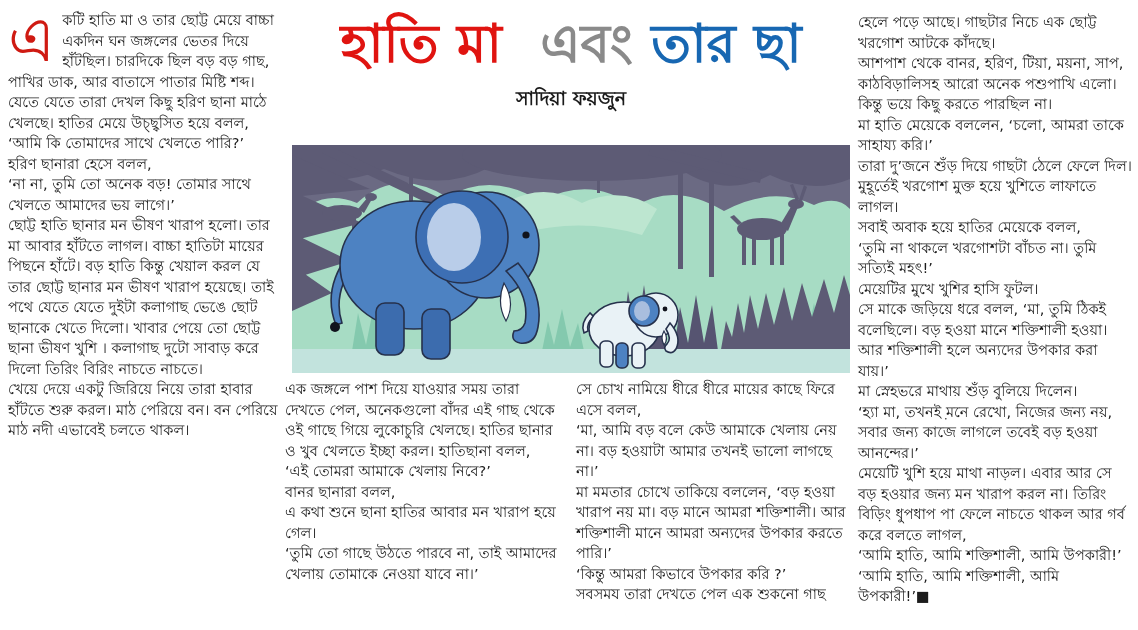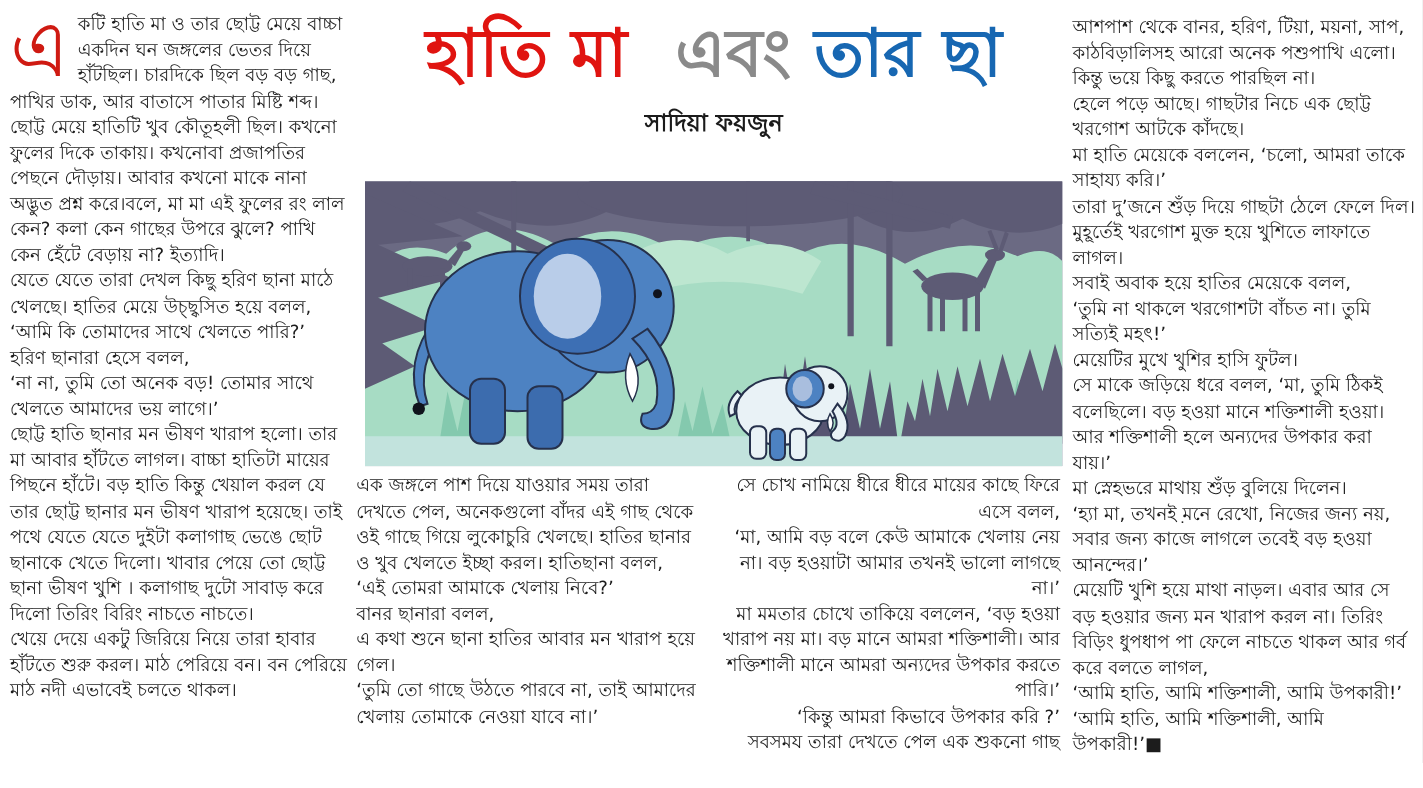--- a/index.html
+++ b/index.html
@@ -18,21 +18,21 @@
   .col{
     position:absolute;
     font-size:14.5px;
     line-height:20.5px;
     text-align:left;
     color:var(--body-text);
   }
   .col p{margin:0;}
   .col1{left:8px;top:10px;width:270px;height:612px;}
   .col2{left:285px;top:379px;width:272px;height:243px;}
-  .col3{left:576px;top:379px;width:272px;height:243px;text-align:right;}
+  .col3{left:576px;top:379px;width:272px;height:243px;}
   .col4{left:858px;top:12px;width:274px;height:610px;}
   .dropcap{
     float:left;
     font-size:62px;
     line-height:52px;
     padding:4px 7px 0 0;
     color:var(--dropcap-red);
     font-weight:400;
   }
   .masthead{
@@ -77,21 +77,20 @@
   .tusk{fill:#ffffff;stroke:var(--ele-outline);stroke-width:1.2;}
   .eye{fill:#10131c;}
 </style>
 </head>
 <body>
 
 <div class="page">
 
   <div class="col col1">
     <p><span class="dropcap">এ</span><span>কটি হাতি মা ও তার ছোট্ট মেয়ে বাচ্চা একদিন ঘন জঙ্গলের ভেতর দিয়ে হাঁটছিল। চারদিকে ছিল বড় বড় গাছ, পাখির ডাক, আর বাতাসে পাতার মিষ্টি শব্দ।</span></p>
-    <p>ছোট্ট মেয়ে হাতিটি খুব কৌতূহলী ছিল। কখনো ফুলের দিকে তাকায়। কখনোবা প্রজাপতির পেছনে দৌড়ায়। আবার কখনো মাকে নানা অদ্ভুত প্রশ্ন করে।বলে, মা মা এই ফুলের রং লাল কেন? কলা কেন গাছের উপরে ঝুলে? পাখি কেন হেঁটে বেড়ায় না? ইত্যাদি।</p>
     <p>যেতে যেতে তারা দেখল কিছু হরিণ ছানা মাঠে খেলছে। হাতির মেয়ে উচ্ছ্বসিত হয়ে বলল,</p>
     <p>‘আমি কি তোমাদের সাথে খেলতে পারি?’</p>
     <p>হরিণ ছানারা হেসে বলল,</p>
     <p>‘না না, তুমি তো অনেক বড়! তোমার সাথে খেলতে আমাদের ভয় লাগে।’</p>
     <p>ছোট্ট হাতি ছানার মন ভীষণ খারাপ হলো। তার মা আবার হাঁটতে লাগল। বাচ্চা হাতিটা মায়ের পিছনে হাঁটে। বড় হাতি কিন্তু খেয়াল করল যে তার ছোট্ট  ছানার মন ভীষণ খারাপ হয়েছে। তাই পথে যেতে যেতে দুইটা কলাগাছ ভেঙে ছোট ছানাকে খেতে দিলো। খাবার পেয়ে তো ছোট্ট ছানা ভীষণ খুশি । কলাগাছ দুটো সাবাড় করে দিলো তিরিং বিরিং নাচতে নাচতে।</p>
     <p>খেয়ে দেয়ে একটু জিরিয়ে নিয়ে তারা হাবার হাঁটতে শুরু করল। মাঠ পেরিয়ে বন। বন পেরিয়ে মাঠ নদী এভাবেই চলতে থাকল।</p>
   </div>
 
   <div class="masthead">
     <h1 class="title"><span class="t-red">হাতি মা</span> <span class="t-gray">এবং</span> <span class="t-blue">তার ছা</span></h1>
@@ -184,22 +183,22 @@
 
   <div class="col col3">
     <p>সে চোখ নামিয়ে ধীরে ধীরে মায়ের কাছে ফিরে এসে বলল,</p>
     <p>‘মা, আমি বড় বলে কেউ আমাকে খেলায় নেয় না। বড় হওয়াটা আমার তখনই ভালো লাগছে না।’</p>
     <p>মা মমতার চোখে তাকিয়ে বললেন, ‘বড় হওয়া খারাপ নয় মা। বড় মানে আমরা শক্তিশালী। আর শক্তিশালী মানে আমরা অন্যদের উপকার করতে পারি।’</p>
     <p>‘কিন্তু আমরা কিভাবে উপকার করি ?’</p>
     <p>সবসময তারা দেখতে পেল এক শুকনো গাছ</p>
   </div>
 
   <div class="col col4">
+    <p>হেলে পড়ে আছে। গাছটার নিচে এক ছোট্ট খরগোশ আটকে কাঁদছে।</p>
     <p>আশপাশ থেকে বানর, হরিণ, টিয়া, ময়না, সাপ, কাঠবিড়ালিসহ আরো অনেক পশুপাখি এলো। কিন্তু ভয়ে কিছু করতে পারছিল না।</p>
-    <p>হেলে পড়ে আছে। গাছটার নিচে এক ছোট্ট খরগোশ আটকে কাঁদছে।</p>
     <p>মা হাতি মেয়েকে বললেন, ‘চলো, আমরা তাকে সাহায্য করি।’</p>
     <p>তারা দু’জনে শুঁড় দিয়ে গাছটা ঠেলে ফেলে দিল। মুহূর্তেই খরগোশ মুক্ত হয়ে খুশিতে লাফাতে লাগল।</p>
     <p>সবাই অবাক হয়ে হাতির মেয়েকে বলল,</p>
     <p>‘তুমি না থাকলে খরগোশটা বাঁচত না। তুমি সত্যিই মহৎ!’</p>
     <p>মেয়েটির মুখে খুশির হাসি ফুটল।</p>
     <p>সে মাকে জড়িয়ে ধরে বলল, ‘মা, তুমি ঠিকই বলেছিলে। বড় হওয়া মানে শক্তিশালী হওয়া। আর শক্তিশালী হলে অন্যদের উপকার করা যায়।’</p>
     <p>মা স্নেহভরে মাথায় শুঁড় বুলিয়ে দিলেন।</p>
     <p>‘হ্যা মা, তখনই় মনে রেখো,  নিজের জন্য নয়, সবার জন্য কাজে লাগলে তবেই বড় হওয়া আনন্দের।’</p>
     <p>মেয়েটি খুশি হয়ে মাথা নাড়ল। এবার আর সে বড় হওয়ার জন্য মন খারাপ করল না। তিরিং বিড়িং ধুপধাপ পা ফেলে নাচতে থাকল আর গর্ব করে বলতে লাগল,</p>
     <p>‘আমি হাতি, আমি শক্তিশালী, আমি উপকারী!’</p>

